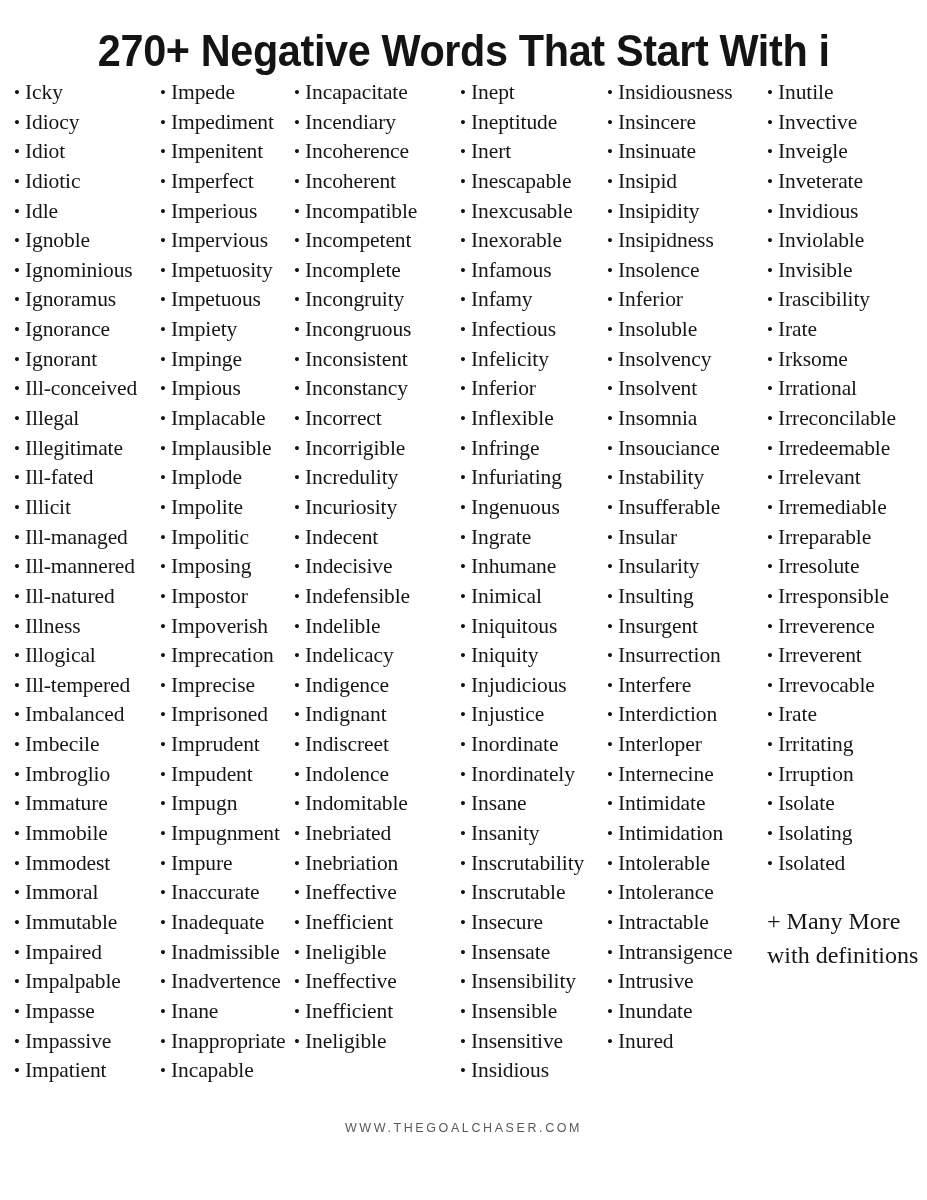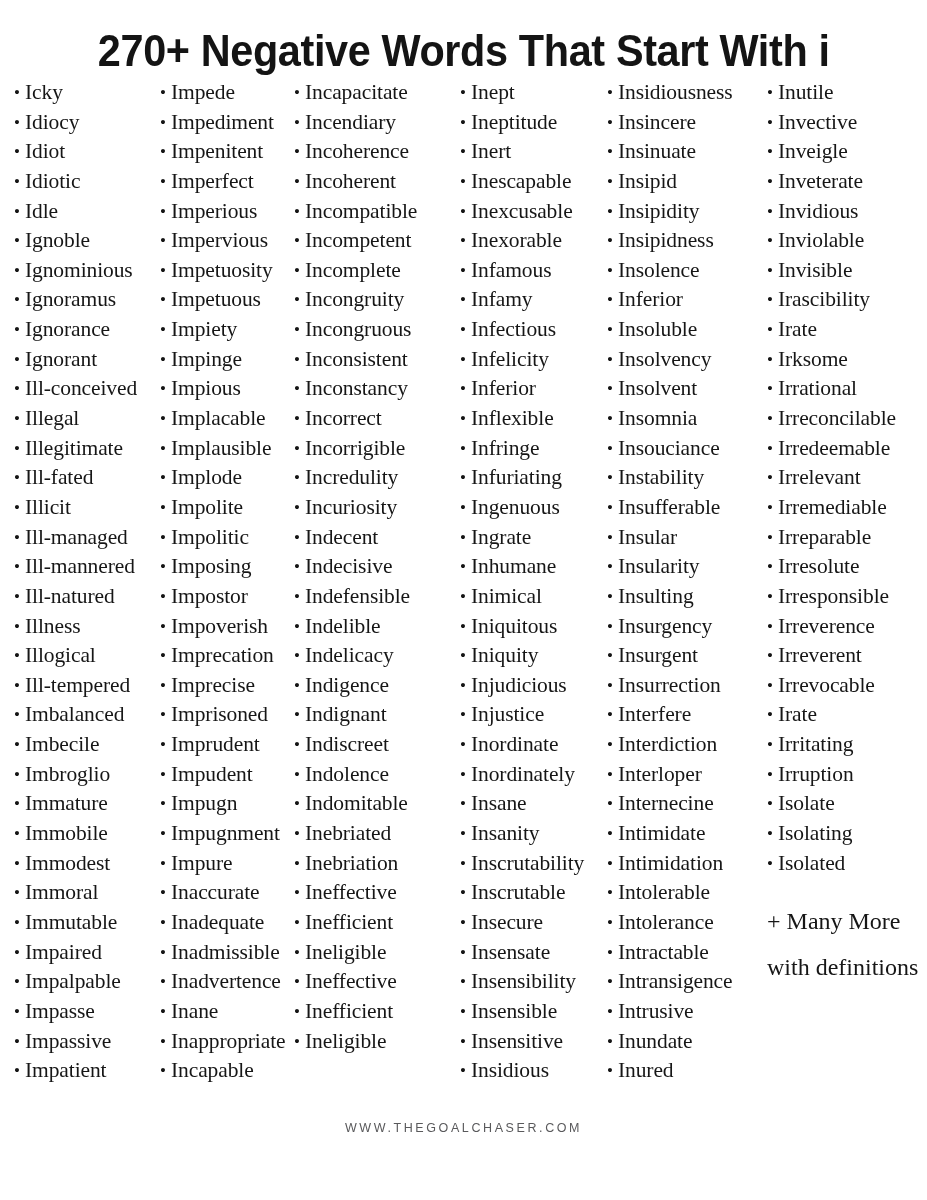--- a/index.html
+++ b/index.html
@@ -281,21 +281,20 @@
         <li class="word-item"><span class="bullet">•</span><span class="word-text">Insoluble</span></li>
         <li class="word-item"><span class="bullet">•</span><span class="word-text">Insolvency</span></li>
         <li class="word-item"><span class="bullet">•</span><span class="word-text">Insolvent</span></li>
         <li class="word-item"><span class="bullet">•</span><span class="word-text">Insomnia</span></li>
         <li class="word-item"><span class="bullet">•</span><span class="word-text">Insouciance</span></li>
         <li class="word-item"><span class="bullet">•</span><span class="word-text">Instability</span></li>
         <li class="word-item"><span class="bullet">•</span><span class="word-text">Insufferable</span></li>
         <li class="word-item"><span class="bullet">•</span><span class="word-text">Insular</span></li>
         <li class="word-item"><span class="bullet">•</span><span class="word-text">Insularity</span></li>
         <li class="word-item"><span class="bullet">•</span><span class="word-text">Insulting</span></li>
-        <li class="word-item"><span class="bullet">•</span><span class="word-text">Insurgency</span></li>
         <li class="word-item"><span class="bullet">•</span><span class="word-text">Insurgent</span></li>
         <li class="word-item"><span class="bullet">•</span><span class="word-text">Insurrection</span></li>
         <li class="word-item"><span class="bullet">•</span><span class="word-text">Interfere</span></li>
         <li class="word-item"><span class="bullet">•</span><span class="word-text">Interdiction</span></li>
         <li class="word-item"><span class="bullet">•</span><span class="word-text">Interloper</span></li>
         <li class="word-item"><span class="bullet">•</span><span class="word-text">Internecine</span></li>
         <li class="word-item"><span class="bullet">•</span><span class="word-text">Intimidate</span></li>
         <li class="word-item"><span class="bullet">•</span><span class="word-text">Intimidation</span></li>
         <li class="word-item"><span class="bullet">•</span><span class="word-text">Intolerable</span></li>
         <li class="word-item"><span class="bullet">•</span><span class="word-text">Intolerance</span></li>
@@ -328,21 +327,21 @@
         <li class="word-item"><span class="bullet">•</span><span class="word-text">Irreverent</span></li>
         <li class="word-item"><span class="bullet">•</span><span class="word-text">Irrevocable</span></li>
         <li class="word-item"><span class="bullet">•</span><span class="word-text">Irate</span></li>
         <li class="word-item"><span class="bullet">•</span><span class="word-text">Irritating</span></li>
         <li class="word-item"><span class="bullet">•</span><span class="word-text">Irruption</span></li>
         <li class="word-item"><span class="bullet">•</span><span class="word-text">Isolate</span></li>
         <li class="word-item"><span class="bullet">•</span><span class="word-text">Isolating</span></li>
         <li class="word-item"><span class="bullet">•</span><span class="word-text">Isolated</span></li>
         <div class="many-more-holder">
           <div class="many-more">+ Many More</div>
-          <div class="many-more" style="margin-top: 16px;">with definitions</div>
+          <div class="many-more" style="margin-top: 4px;">with definitions</div>
         </div>
     </ul>
   </div>
 
   <div class="footer">
     <span class="footer-url" style="color: rgb(89, 89, 91);">WWW.THEGOALCHASER.COM</span>
   </div>
 
 </div>
 

